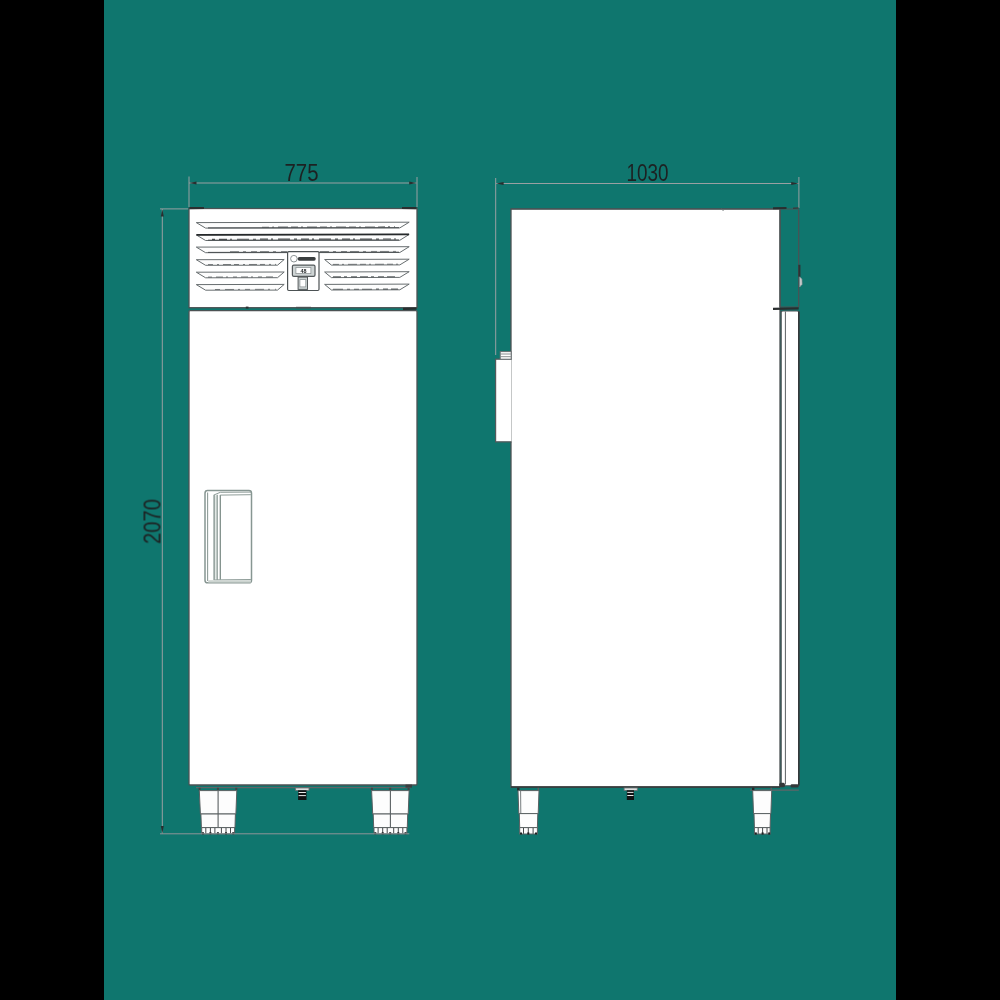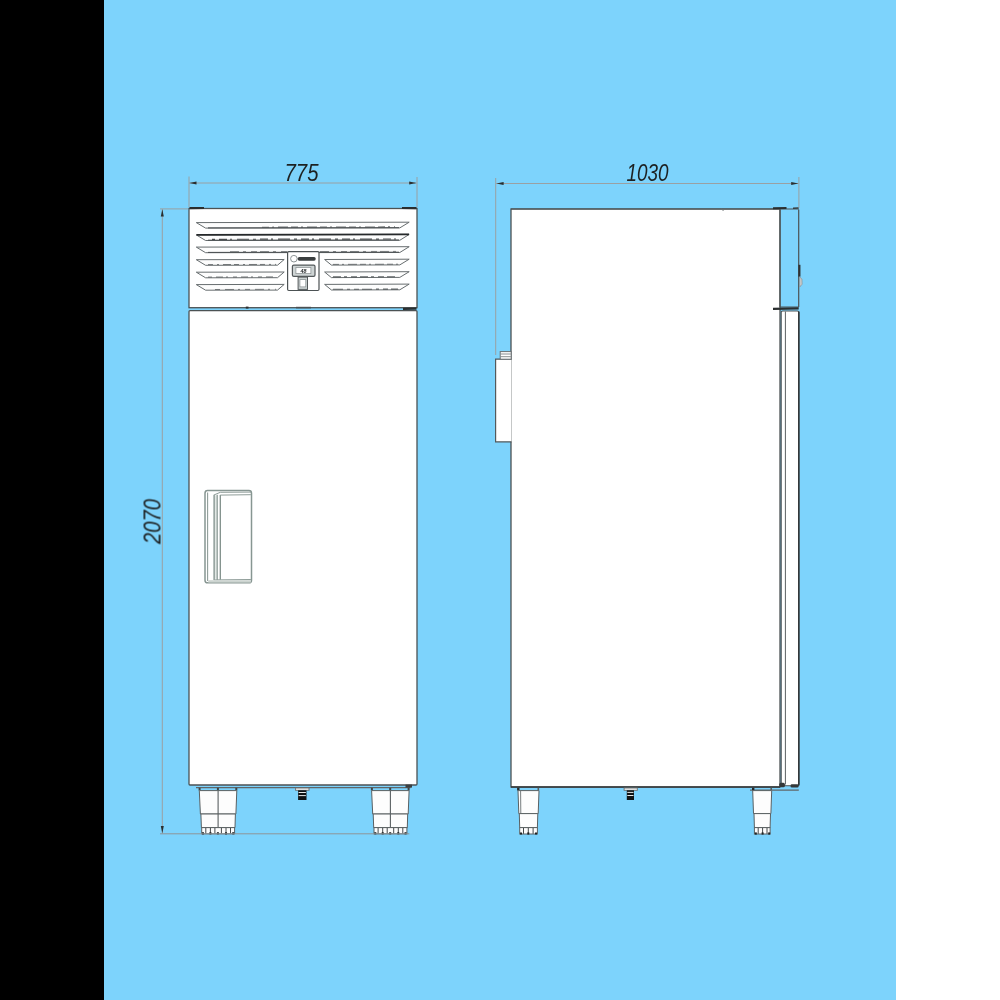--- a/index.html
+++ b/index.html
@@ -1,16 +1,16 @@
 <!DOCTYPE html>
 <html><head>
 <meta charset="utf-8">
 <style>
   html,body{margin:0;padding:0;background:#ffffff;}
-  #page{width:896px;height:1000px;position:relative;background:#7dd3fc;overflow:hidden;font-style:italic;}
+  #page{width:1000px;height:1000px;position:relative;background:#0f766e;overflow:hidden;}
   svg{display:block;}
   text{font-family:"Liberation Sans", sans-serif;fill:#1d2122;}
 </style>
 </head>
 <body>
 <div id="page">
 
 <div style="position:absolute;left:0;top:0;width:104px;height:1000px;background:#000;"></div>
 
 <div style="position:absolute;left:896px;top:0;width:104px;height:1000px;background:#000;"></div>

